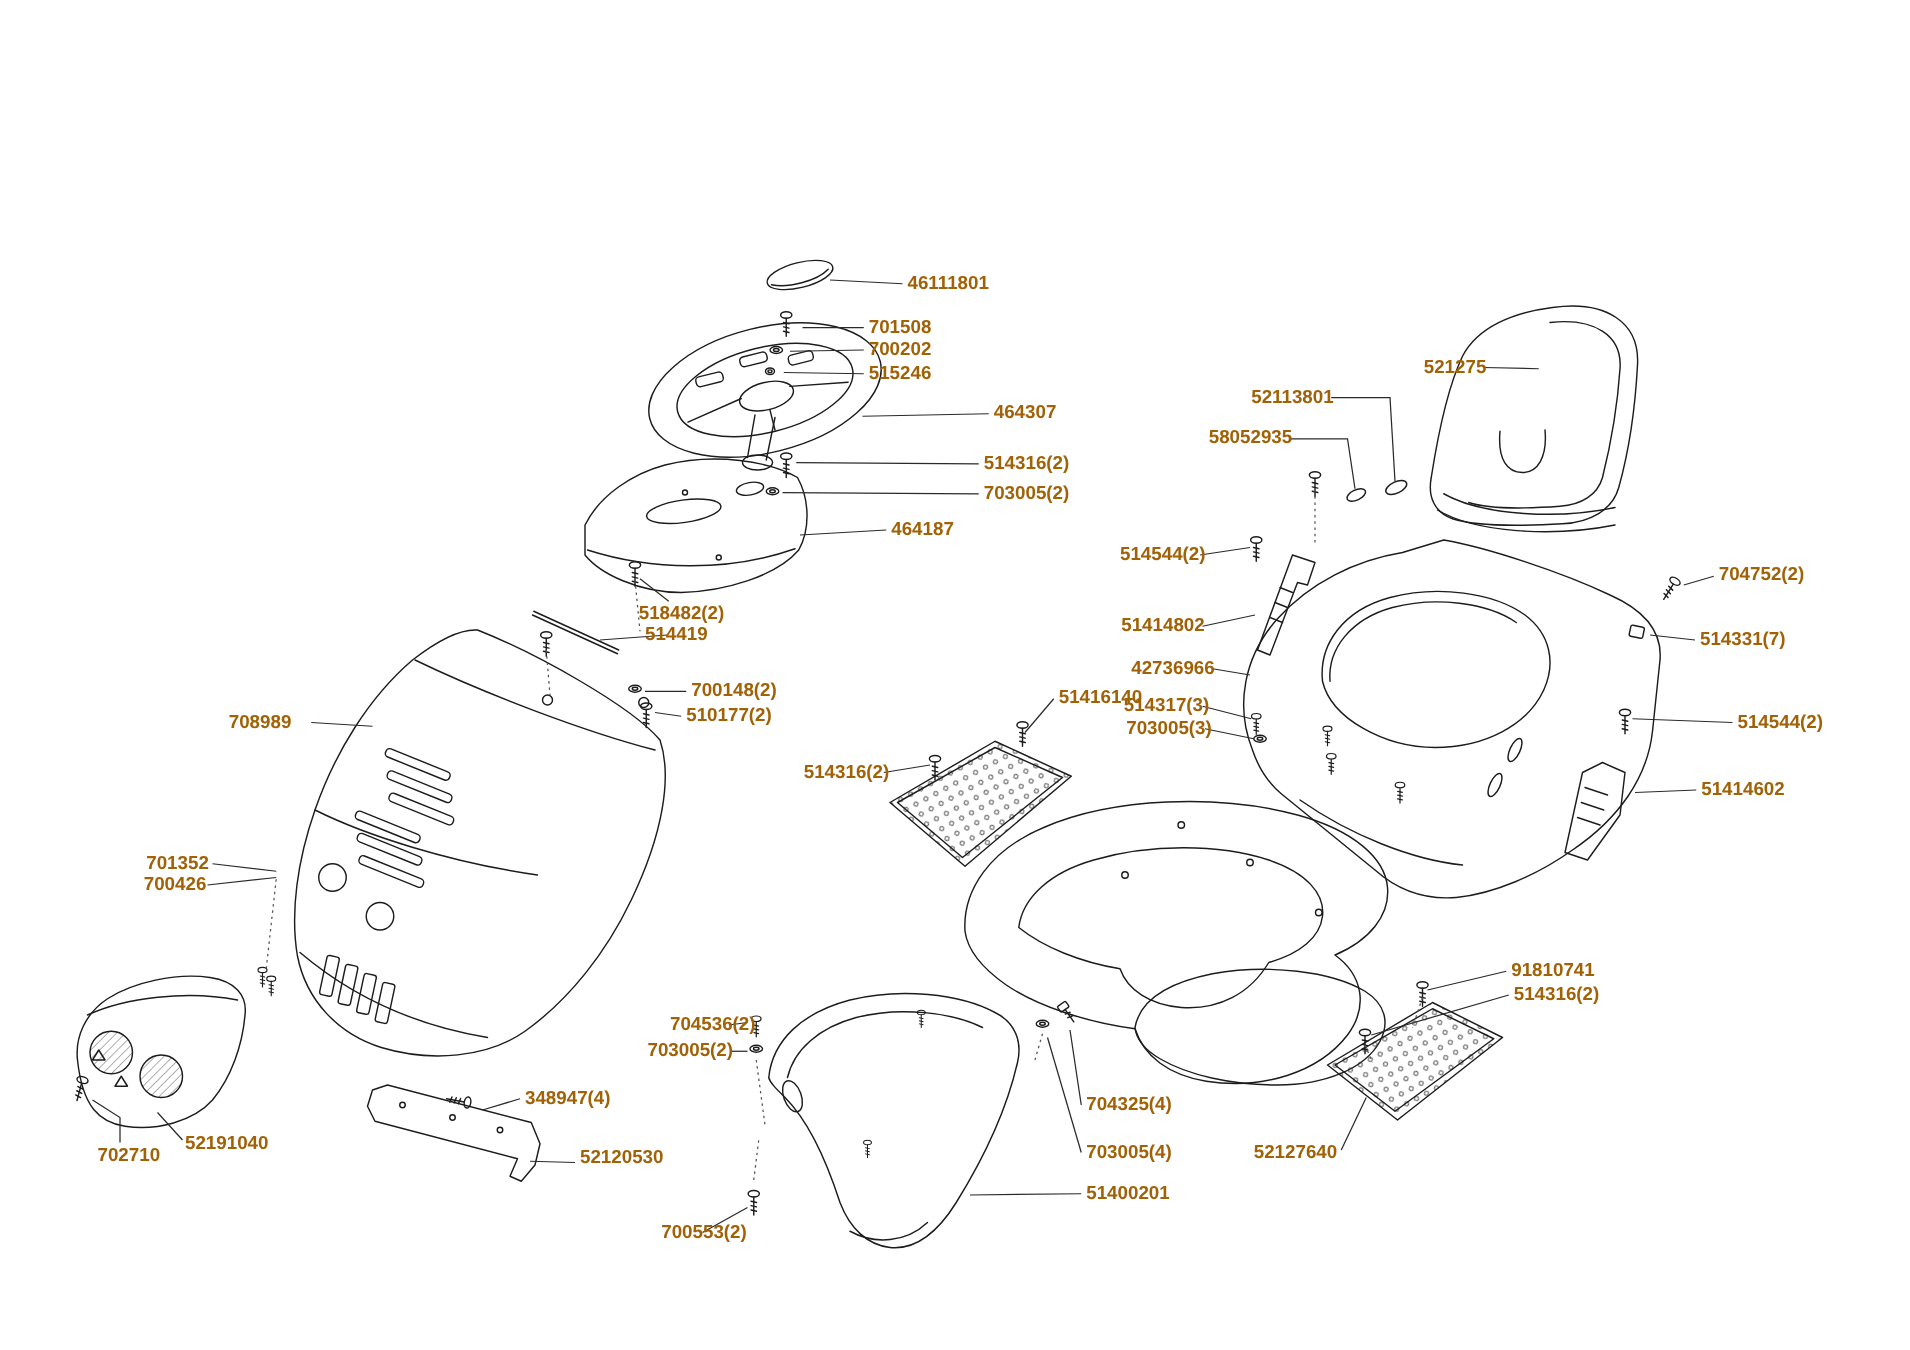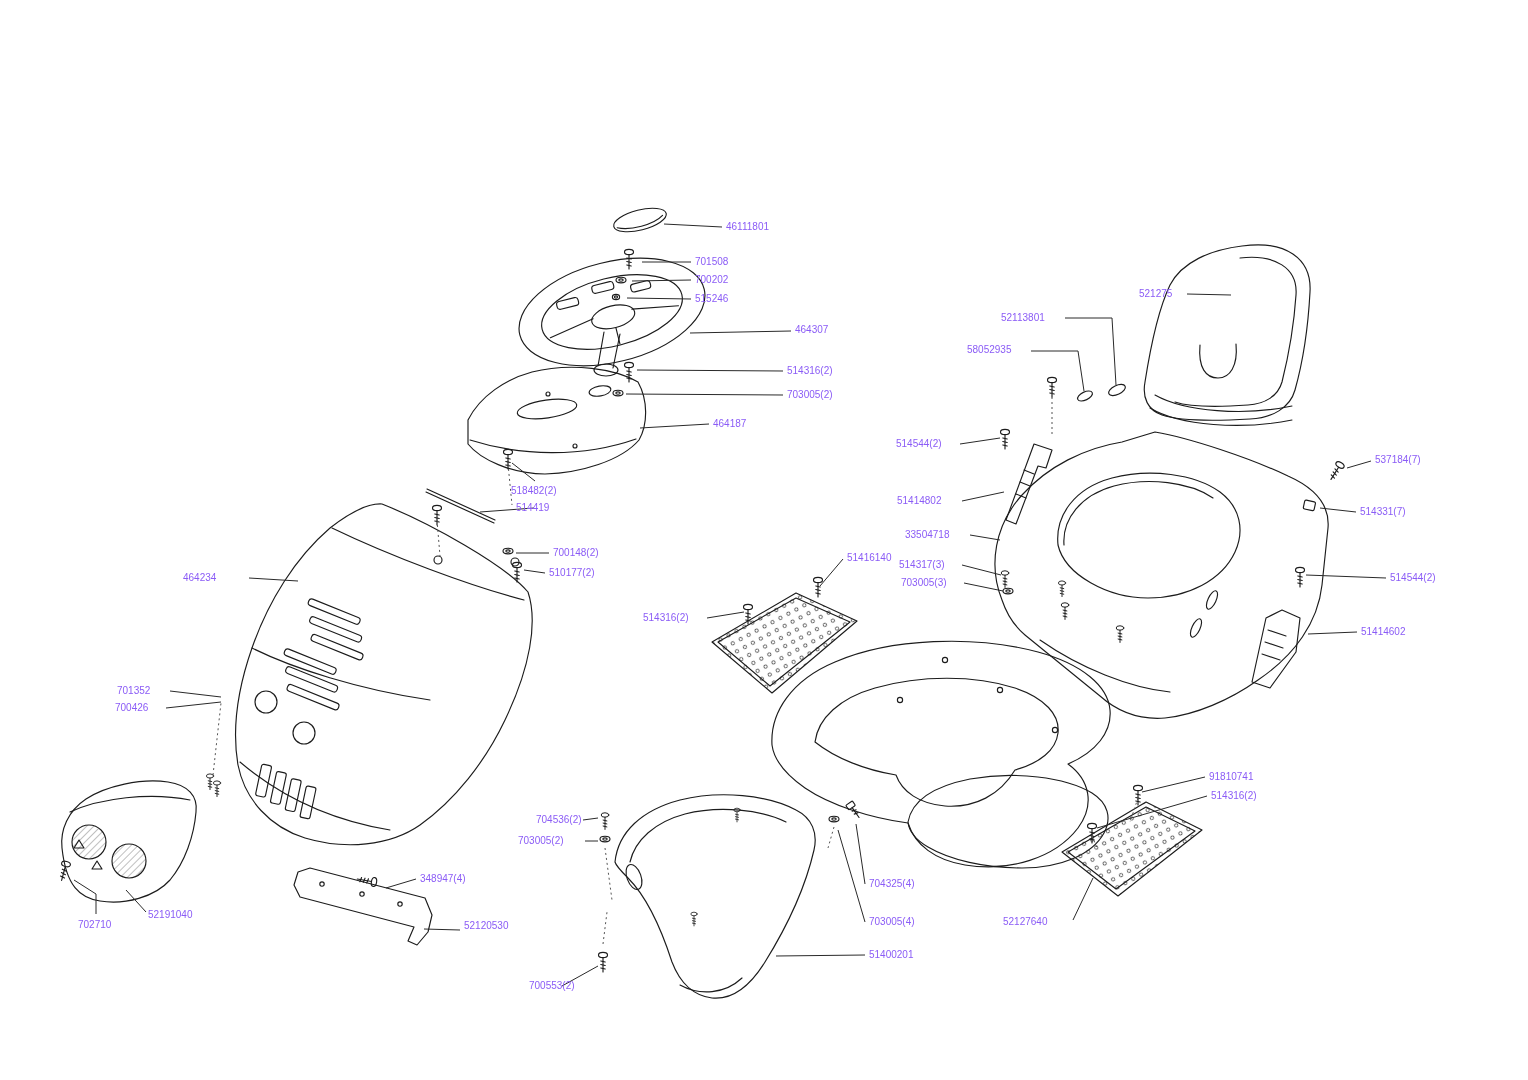--- a/index.html
+++ b/index.html
@@ -2,22 +2,22 @@
 <html><head>
 <meta charset="utf-8">
 <style>
   html,body{margin:0;padding:0;background:#ffffff;}
   .stage{position:relative;width:1528px;height:1080px;background:#ffffff;overflow:hidden;
          font-family:"Liberation Sans",sans-serif;}
   .stage svg{position:absolute;left:0;top:0;}
   .art{fill:none;stroke:#1c1c1c;stroke-width:1.15;stroke-linecap:round;stroke-linejoin:round;}
   .leaders{fill:none;stroke:#2a2a2a;stroke-width:1;}
   .dotted{fill:none;stroke:#555;stroke-width:1;stroke-dasharray:2 3;}
-  .lbl{position:absolute;font-family:"Liberation Sans",sans-serif;font-weight:normal;
-       font-size:10px;color:#8b5cf6;white-space:nowrap;line-height:16px;}
+  .lbl{position:absolute;font-family:"Liberation Sans",sans-serif;font-weight:bold;
+       font-size:15px;color:#a16207;white-space:nowrap;line-height:16px;}
 </style>
 </head>
 <body>
 
 <div class="stage">
 
   <svg width="1528" height="1080" viewBox="0 0 1528 1080">
     <defs>
       <g id="screw" class="art">
         <ellipse cx="0" cy="0" rx="4.5" ry="2.6"></ellipse>
@@ -270,45 +270,45 @@
     <div class="lbl" style="left:695px;top:272px">700202</div>
     <div class="lbl" style="left:695px;top:291px">515246</div>
     <div class="lbl" style="left:795px;top:322px">464307</div>
     <div class="lbl" style="left:787px;top:363px">514316(2)</div>
     <div class="lbl" style="left:787px;top:387px">703005(2)</div>
     <div class="lbl" style="left:713px;top:416px">464187</div>
     <div class="lbl" style="left:511px;top:483px">518482(2)</div>
     <div class="lbl" style="left:516px;top:500px">514419</div>
     <div class="lbl" style="left:553px;top:545px">700148(2)</div>
     <div class="lbl" style="left:549px;top:565px">510177(2)</div>
-    <div class="lbl" style="left:183px;top:570px">464234</div>
+    <div class="lbl" style="left:183px;top:570px">708989</div>
     <div class="lbl" style="left:117px;top:683px">701352</div>
     <div class="lbl" style="left:115px;top:700px">700426</div>
     <div class="lbl" style="left:78px;top:917px">702710</div>
     <div class="lbl" style="left:148px;top:907px">52191040</div>
     <div class="lbl" style="left:420px;top:871px">348947(4)</div>
     <div class="lbl" style="left:464px;top:918px">52120530</div>
     <div class="lbl" style="left:529px;top:978px">700553(2)</div>
     <div class="lbl" style="left:536px;top:812px">704536(2)</div>
     <div class="lbl" style="left:518px;top:833px">703005(2)</div>
     <div class="lbl" style="left:869px;top:947px">51400201</div>
     <div class="lbl" style="left:869px;top:876px">704325(4)</div>
     <div class="lbl" style="left:869px;top:914px">703005(4)</div>
     <div class="lbl" style="left:1003px;top:914px">52127640</div>
     <div class="lbl" style="left:1209px;top:769px">91810741</div>
     <div class="lbl" style="left:1211px;top:788px">514316(2)</div>
     <div class="lbl" style="left:643px;top:610px">514316(2)</div>
     <div class="lbl" style="left:847px;top:550px">51416140</div>
     <div class="lbl" style="left:899px;top:557px">514317(3)</div>
     <div class="lbl" style="left:901px;top:575px">703005(3)</div>
-    <div class="lbl" style="left:905px;top:527px">33504718</div>
+    <div class="lbl" style="left:905px;top:527px">42736966</div>
     <div class="lbl" style="left:897px;top:493px">51414802</div>
     <div class="lbl" style="left:896px;top:436px">514544(2)</div>
     <div class="lbl" style="left:967px;top:342px">58052935</div>
     <div class="lbl" style="left:1001px;top:310px">52113801</div>
     <div class="lbl" style="left:1139px;top:286px">521275</div>
-    <div class="lbl" style="left:1375px;top:452px">537184(7)</div>
+    <div class="lbl" style="left:1375px;top:452px">704752(2)</div>
     <div class="lbl" style="left:1360px;top:504px">514331(7)</div>
     <div class="lbl" style="left:1390px;top:570px">514544(2)</div>
     <div class="lbl" style="left:1361px;top:624px">51414602</div>
   </div>
 
 </div>
 
 </body></html>

